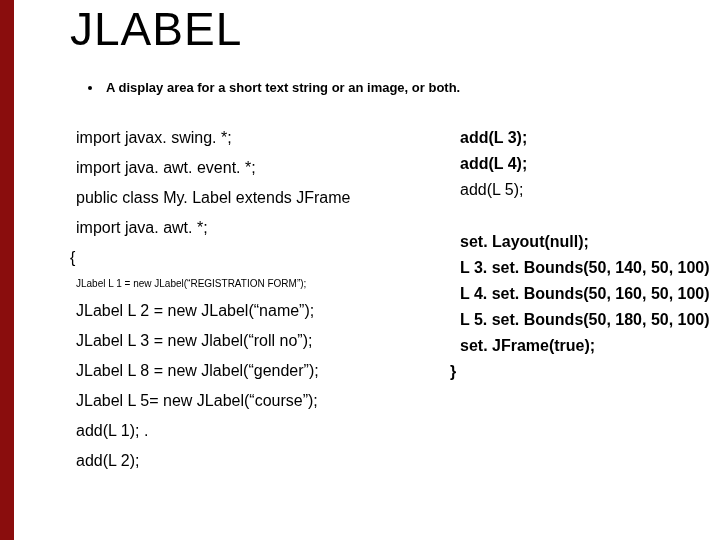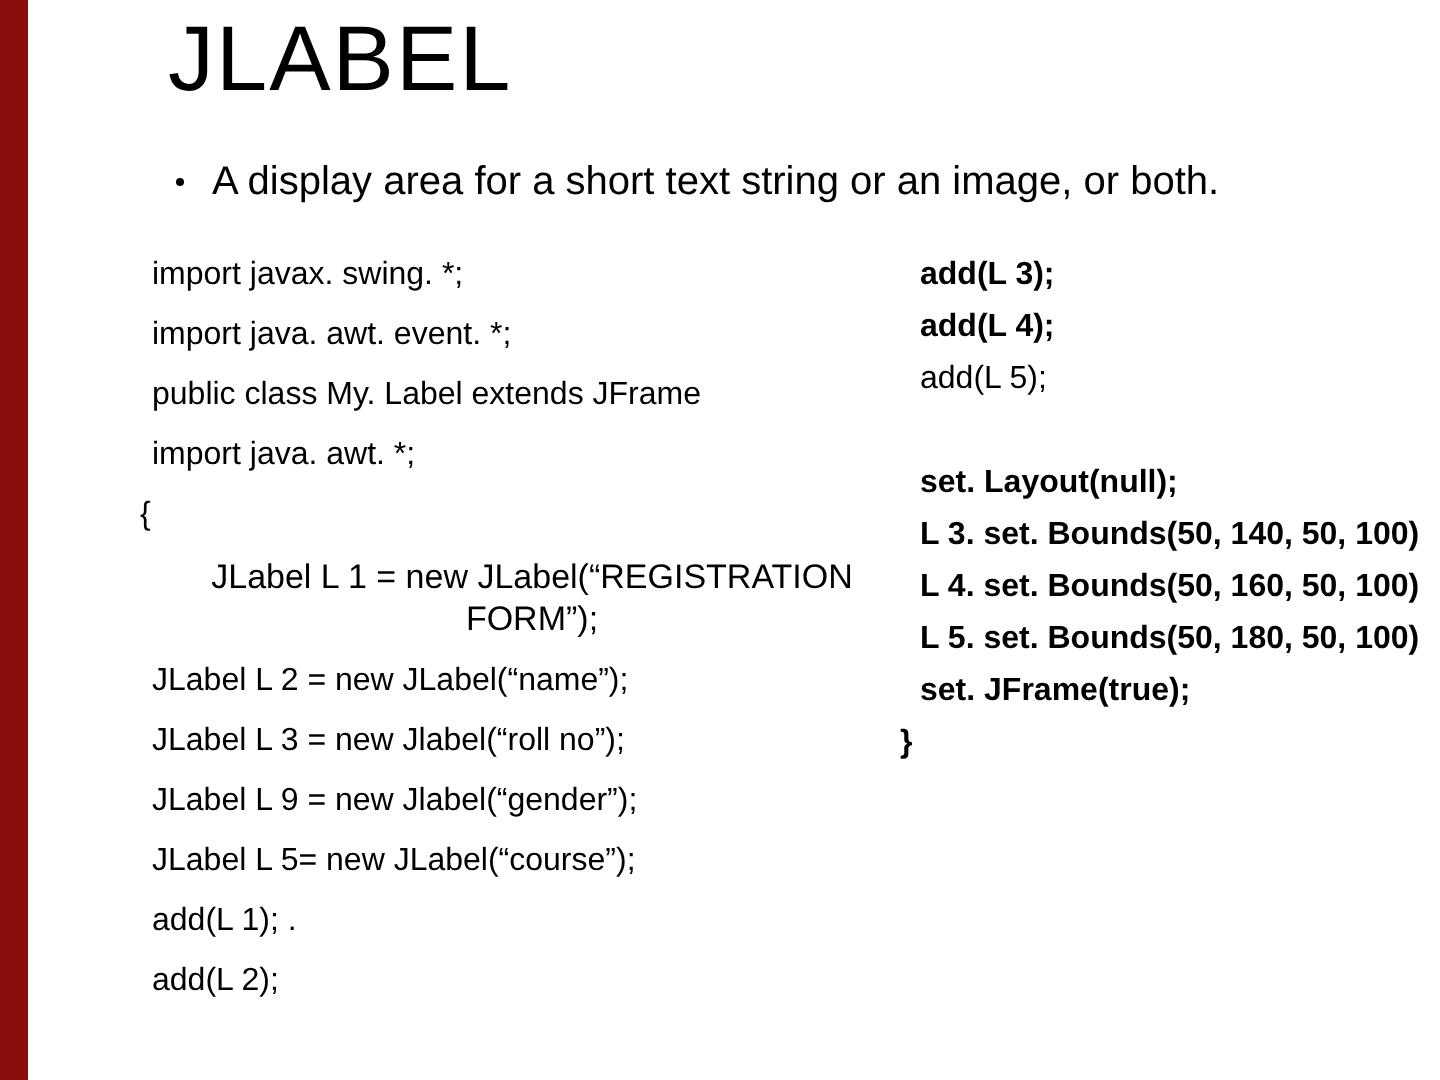--- a/index.html
+++ b/index.html
@@ -21,28 +21,27 @@
     height: 540px;
     background: #8a0d0d;
   }
   .title {
     position: absolute;
     left: 70px;
     top: 2px;
     font-size: 46px;
     font-weight: 400;
     letter-spacing: 1px;
-    margin-left: 14px;
   }
   .bullet-row {
     position: absolute;
     left: 88px;
     top: 80px;
-    font-size: 20px;
-    font-weight: 400;
+    font-size: 13px;
+    font-weight: 700;
   }
   .bullet-dot {
     display: inline-block;
     width: 4px;
     height: 4px;
     background: #000;
     border-radius: 50%;
     vertical-align: middle;
     margin-right: 14px;
     margin-bottom: 2px;
@@ -57,21 +56,21 @@
     top: 128px;
     width: 380px;
   }
   .col-right {
     left: 460px;
     top: 128px;
     width: 260px;
   }
   .p { margin: 0 0 10px 0; }
   .p-tight { margin: 0 0 6px 0; font-weight: bold; }
-  .p-small { font-size: 17px; text-align: center; }
+  .p-small { font-size: 10px; }
   .indent-neg { margin-left: -6px; }
   .brace { margin-left: -10px; }
 </style>
 </head>
 <body>
 
 <div class="left-bar"></div>
 
 <div class="title">JLABEL</div>
 
@@ -81,21 +80,21 @@
 
 <div class="col col-left">
   <p class="p">import javax. swing. *;</p>
   <p class="p">import java. awt. event. *;</p>
   <p class="p">public class My. Label extends JFrame</p>
   <p class="p">import java. awt. *;</p>
   <p class="p indent-neg">{</p>
   <p class="p p-small">JLabel L 1 = new JLabel(“REGISTRATION FORM”);</p>
   <p class="p">JLabel L 2 = new JLabel(“name”);</p>
   <p class="p">JLabel L 3 = new Jlabel(“roll no”);</p>
-  <p class="p">JLabel L 9 = new Jlabel(“gender”);</p>
+  <p class="p">JLabel L 8 = new Jlabel(“gender”);</p>
   <p class="p">JLabel L 5= new JLabel(“course”);</p>
   <p class="p">add(L 1);   .</p>
   <p class="p">add(L 2);</p>
 </div>
 
 <div class="col col-right">
   <p class="p-tight">add(L 3);</p>
   <p class="p-tight">add(L 4);</p>
   <p class="p">add(L 5);</p>
   <div style="height:22px"></div>

